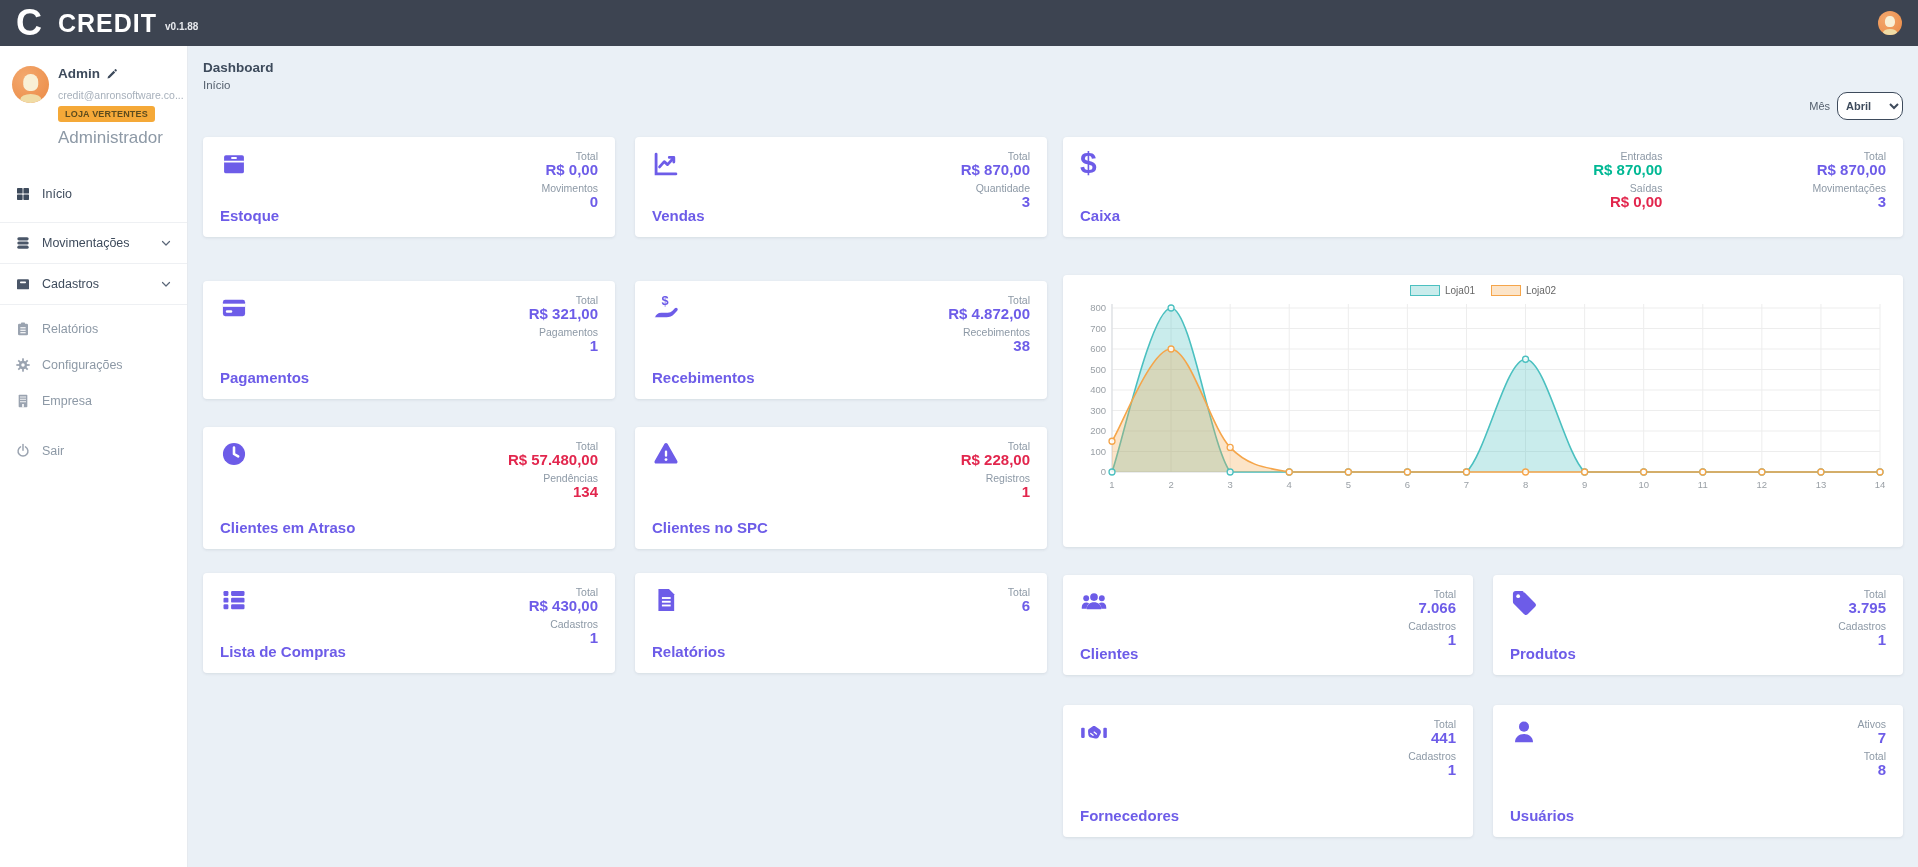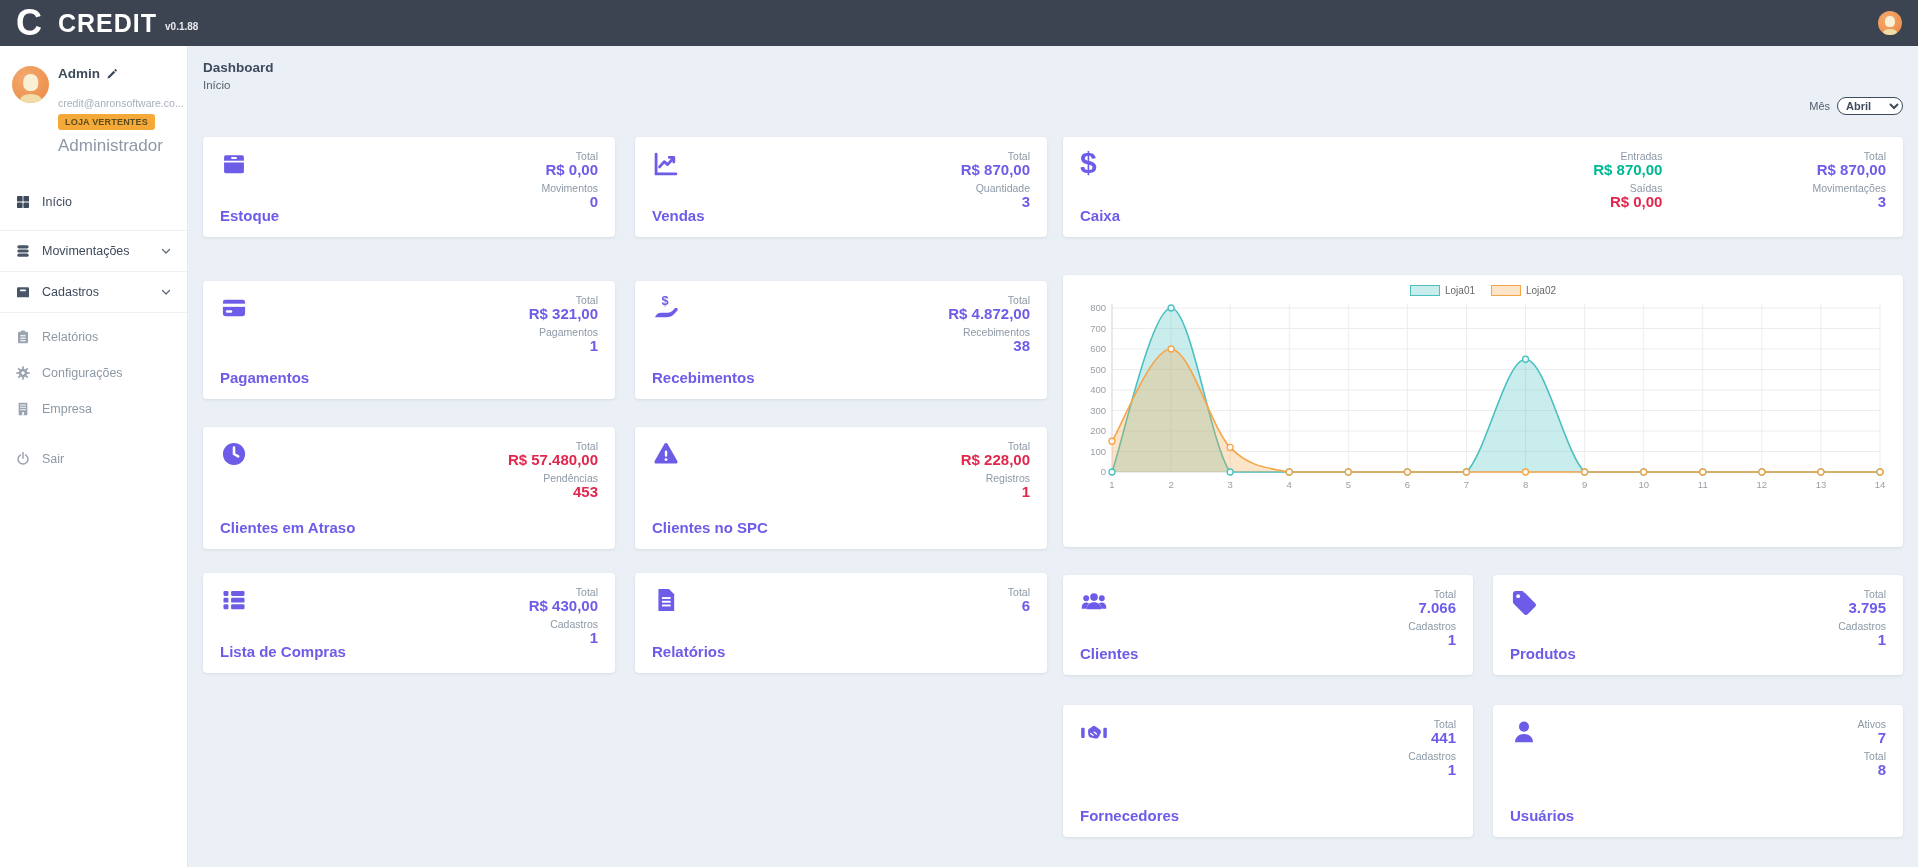--- a/index.html
+++ b/index.html
@@ -22,41 +22,41 @@
   .avatar-sm{width:24px;height:24px;}
   .avatar-lg{width:37px;height:37px;flex:0 0 37px;}
   
   .shell{display:flex;height:821px;}
   .sidebar{width:188px;background:#fff;border-right:1px solid #e6eaef;padding-top:20px;}
   main{flex:1;padding:14px 15px;overflow:hidden;}
   
   .user-block{display:flex;padding:0 12px 14px 12px;}
   .user-info{margin-left:9px;min-width:0;}
   .user-name-row{display:flex;align-items:center;gap:6px;font-size:13.5px;font-weight:bold;color:#3e4b5c;}
-  .user-email{font-size:10.5px;color:#a7b0bb;margin-top:16px;white-space:nowrap;}
+  .user-email{font-size:10.5px;color:#a7b0bb;margin-top:8px;white-space:nowrap;}
   .user-badge{display:inline-block;background:#f5a938;color:#5d4c1e;font-size:9px;font-weight:bold;padding:3px 7px;border-radius:3px;margin-top:5px;letter-spacing:.2px;}
   .user-role{font-size:17px;color:#8d99a6;margin-top:6px;}
   
   nav{margin-top:14px;}
   .nav-item{display:flex;align-items:center;gap:11px;padding:10px 15px;font-size:12.5px;cursor:pointer;}
   .nav-item svg{flex:0 0 auto;}
   .nav-dark{color:#3e4b5c;}
   .nav-gray{color:#8d99a6;}
   .nav-box{border-top:1px solid #eef0f3;border-bottom:1px solid #eef0f3;padding:12px 15px;}
   .nav-box.first{margin-top:10px;}
   .nav-box + .nav-box{margin-top:-1px;}
   .nav-sep{height:6px;}
   .chev{margin-left:auto;}
   .nav-sair{margin-top:14px;}
   
   .page-title{font-size:13.5px;font-weight:bold;color:#3e4b5c;}
   .page-subtitle{font-size:11.5px;color:#55606e;margin-top:4px;}
   .filter-row{display:flex;justify-content:flex-end;align-items:center;gap:7px;margin-top:6px;margin-bottom:22px;height:18px;}
   .month-label{font-size:11px;color:#55606e;}
-  .month-select{font-family:"Liberation Sans",sans-serif;font-size:11px;font-weight:bold;color:#3e4b5c;border:1.5px solid #3e4b5c;border-radius:10px;padding:1px 4px;width:66px;height:18px;background:#fff;}
+  .month-select{font-family:"Liberation Sans",sans-serif;font-size:11px;font-weight:bold;color:#3e4b5c;border:1.5px solid #3e4b5c;border-radius:10px;padding:1px 4px;width:66px;height:28px;background:#fff;}
   
   .grid{display:flex;gap:16px;}
   .col-left{width:846px;display:flex;flex-direction:column;}
   .col-right{width:840px;display:flex;flex-direction:column;}
   .card-row{display:flex;gap:20px;}
   .card{background:#fff;border-radius:4px;box-shadow:0 1px 3px rgba(30,45,62,.10);}
   .stat-card{flex:1;display:flex;justify-content:space-between;padding:13px 17px;cursor:pointer;}
   .r1{height:100px;}
   .r2{height:118px;margin-top:44px;}
   .r3{height:122px;margin-top:28px;}
@@ -322,21 +322,21 @@
               </svg>
               <div class="card-title">Clientes em Atraso</div>
             </div>
             <div class="card-stats">
               <div class="stat">
                   <div class="stat-label">Total</div>
                 <div class="stat-value val-red">R$ 57.480,00</div>
                 </div>
               <div class="stat">
                   <div class="stat-label">Pendências</div>
-                <div class="stat-value val-red">453</div>
+                <div class="stat-value val-red">134</div>
                 </div>
             </div>
           </div>
 
           <div class="card stat-card">
             <div class="card-left">
               <svg class="card-ic" viewBox="0 0 24 24">
                 <path d="M10.7 3.3c.6-1 2-1 2.6 0l8.4 14.6c.6 1-.2 2.3-1.3 2.3H3.6c-1.2 0-1.9-1.3-1.3-2.3z" fill="#6d5ce8"></path>
                 <rect x="11" y="9" width="2" height="5.4" rx="1" fill="#fff"></rect>
                 <circle cx="12" cy="16.8" r="1.2" fill="#fff"></circle>

